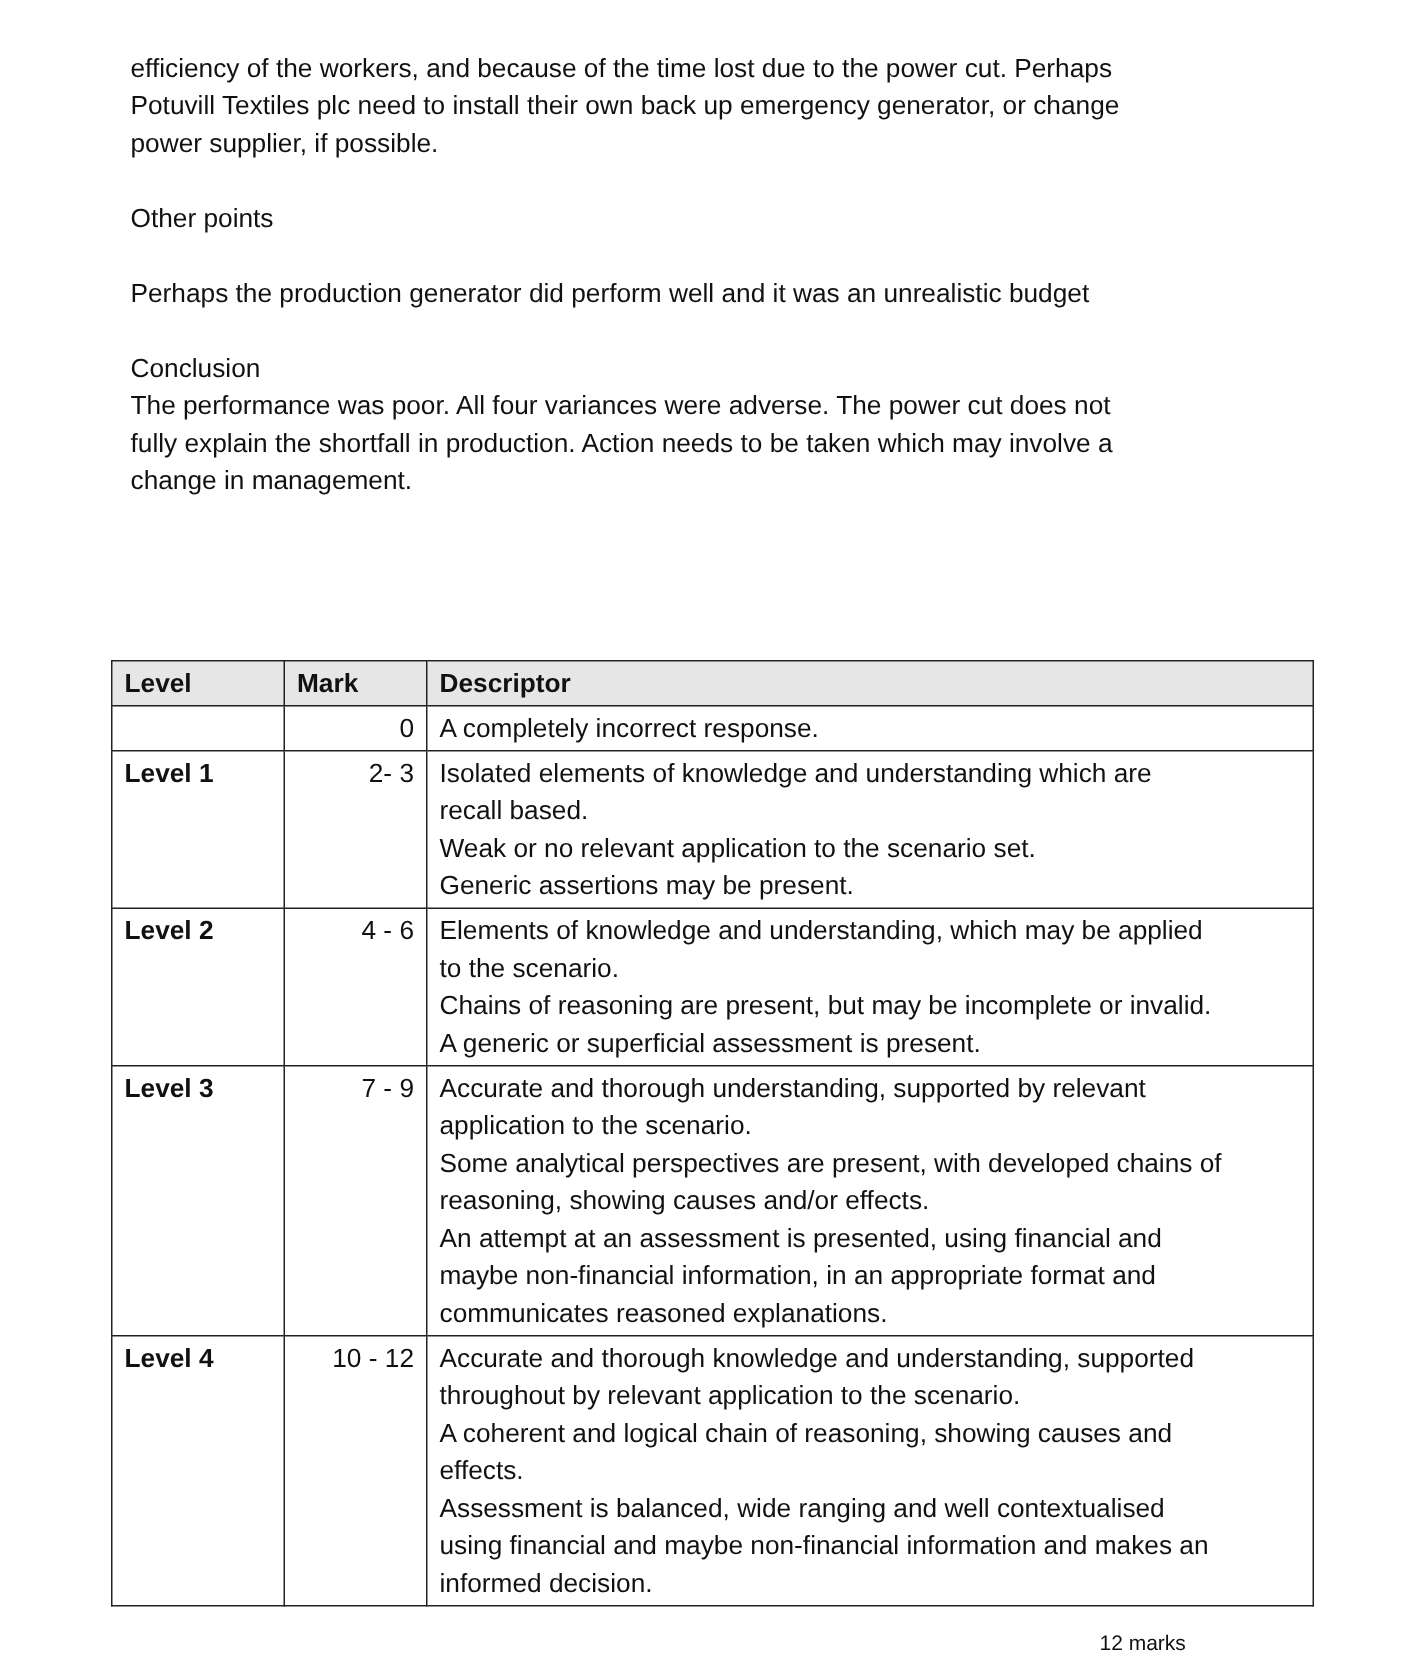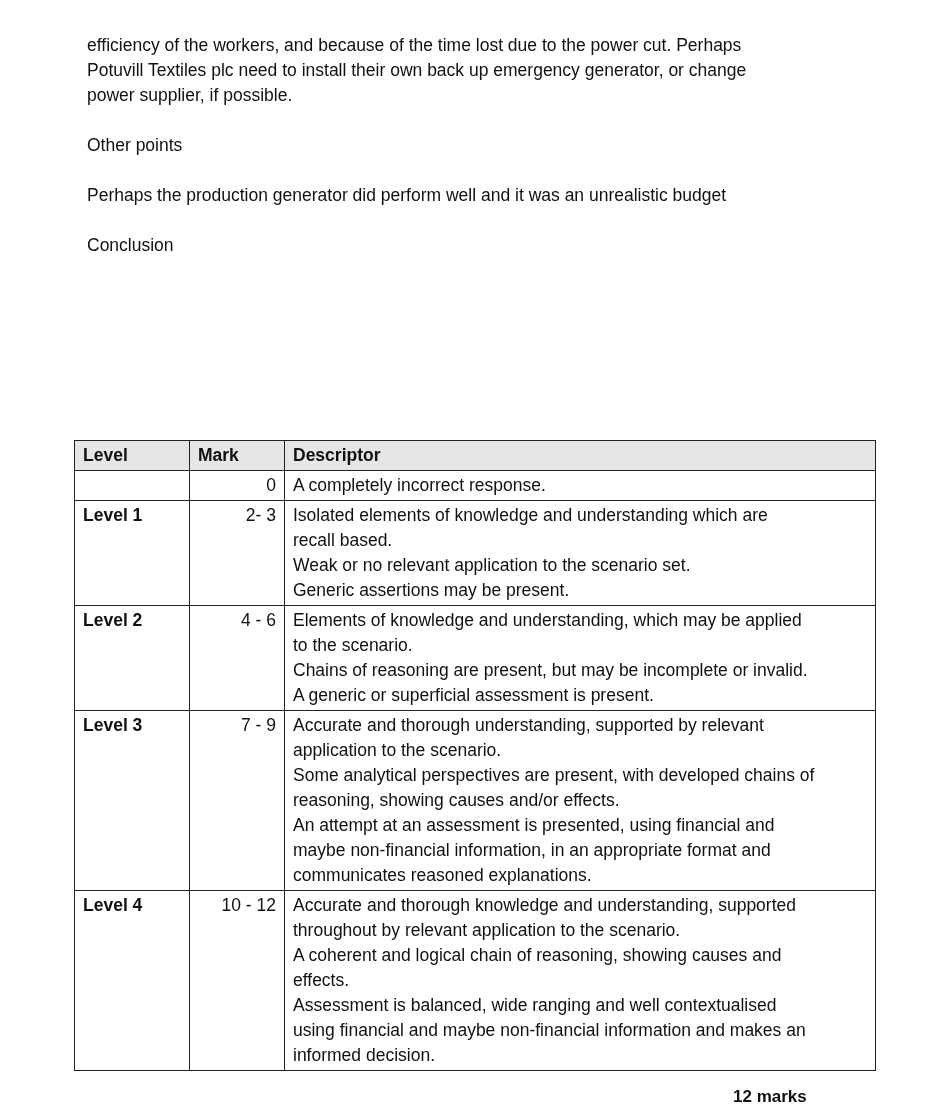--- a/index.html
+++ b/index.html
@@ -11,39 +11,44 @@
   .gap { height: 25px; }
   table.rubric { position: absolute; left: 74px; top: 440px; width: 802px;
                  border-collapse: collapse; font-size: 17.5px; padding-left: 36px; }
   table.rubric td, table.rubric th { border: 1px solid #222; vertical-align: top;
                  padding: 2px 8px 2px 8px; line-height: 25px; text-align: left; }
   table.rubric th { background: #e6e6e6; font-weight: bold; }
   .c1 { width: 98px; }
   .c2 { width: 78px; text-align: right !important; }
   .lvl { font-weight: bold; margin-top: 12px; }
   .desc div { line-height: 25px; }
-  .marks { position: absolute; left: 733px; top: 1087px; font-weight: bold; font-size: 17px; }
+  .marks { position: absolute; left: 733px; top: 1087px; font-weight: normal; font-size: 14px; }
 </style>
 </head>
 <body>
 
 <div class="page">
   <div>
     <p>efficiency of the workers, and because of the time lost due to the power cut.  Perhaps</p>
     <p>Potuvill Textiles plc need to install their own back up emergency generator, or change</p>
     <p>power supplier, if possible.</p>
   </div>
   <div class="gap"></div>
   <p class="u">Other points</p>
   <div class="gap"></div>
   <div>
     <p>Perhaps the production generator did perform well and it was an unrealistic budget</p>
   </div>
   <div class="gap"></div>
   <p class="u">Conclusion</p>
+  <div>
+    <p>The performance was poor.  All four variances were adverse.  The power cut does not</p>
+    <p>fully explain the shortfall in production.  Action needs to be taken which may involve a</p>
+    <p>change in management.</p>
+  </div>
 </div>
 
 <table class="rubric">
   <thead>
     <tr>
       <th class="c1">Level</th>
       <th class="c2" style="text-align:left !important">Mark</th>
       <th>Descriptor</th>
     </tr>
   </thead>

